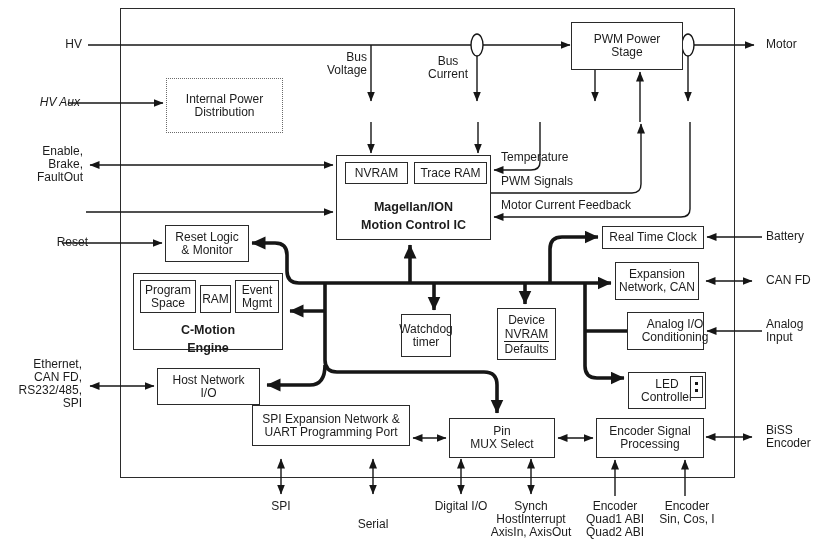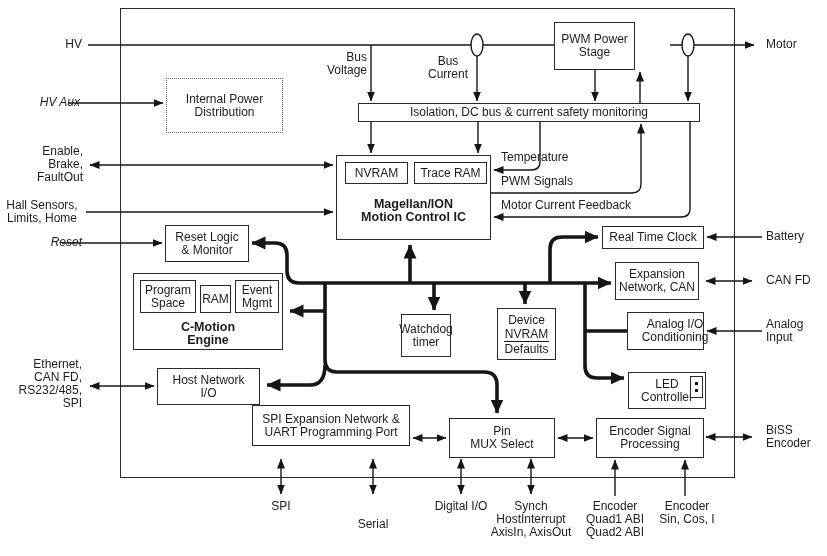--- a/index.html
+++ b/index.html
@@ -9,21 +9,21 @@
   .box{position:absolute;box-sizing:border-box;border:1.3px solid #2a2a2a;background:#fff;
        display:flex;align-items:center;justify-content:center;text-align:center;
        white-space:pre-line;font-size:12px;line-height:13px;}
   .hbox{border-width:1.8px;}
   .outer{border:1.5px solid #2b2b2b;background:transparent;}
   .dotted{border:1.2px dotted #6a6a6a;}
   .inner{position:absolute;box-sizing:border-box;border:1.2px solid #2a2a2a;background:#fff;
          display:flex;align-items:center;justify-content:center;text-align:center;
          white-space:pre-line;font-size:12px;line-height:13px;}
   .btitle{position:absolute;left:0;right:0;text-align:center;font-weight:bold;
-          white-space:pre-line;font-size:12.5px;line-height:13px;}
+          white-space:pre-line;font-size:12.5px;line-height:18px;}
   .lbl{position:absolute;white-space:pre-line;font-size:12px;line-height:13px;}
   .r{text-align:right;} .c{text-align:center;}
   .stack{flex-direction:column;line-height:14px;}
   .uline{border-bottom:1.1px solid #1c1c1c;padding:0 1px;}
   .leddots{position:absolute;right:2px;top:3px;width:11px;height:20px;border:1px solid #2a2a2a;
            display:flex;flex-direction:column;align-items:center;justify-content:space-evenly;background:#fff;}
   .dot{width:3px;height:3px;background:#161616;}
 </style>
 </head>
 <body>
@@ -87,24 +87,23 @@
       <path d="M 325 365 Q 325 385 310 385 L 267 385" marker-end="url(#mthick)"></path>
     </g>
 
     <ellipse cx="477" cy="45" rx="6" ry="11" fill="#ffffff" stroke="#161616" stroke-width="1.4"></ellipse>
     <ellipse cx="688" cy="45" rx="6" ry="11" fill="#ffffff" stroke="#161616" stroke-width="1.4"></ellipse>
   </svg>
 
   <div class="box dotted" style="left:166px;top:78px;width:117px;height:55px;">Internal Power
 Distribution</div>
 
-  <div class="box hbox" style="left:554px;top:22px;width:81px;height:48px;">PWM Power
+  <div class="box hbox" style="left:571px;top:22px;width:112px;height:48px;">PWM Power
 Stage</div>
 
-  <div class="box" style="left:358px;top:103px;width:342px;height:19px;">Isolation, DC bus &amp; current safety monitoring</div>
 
   <div class="box hbox" style="left:336px;top:155px;width:155px;height:85px;">
     <div class="inner" style="left:8px;top:6px;width:63px;height:22px;">NVRAM</div>
     <div class="inner" style="left:77px;top:6px;width:73px;height:22px;">Trace RAM</div>
     <div class="btitle" style="top:42px;">Magellan/ION
 Motion Control IC</div>
   </div>
 
   <div class="box" style="left:165px;top:225px;width:84px;height:37px;">Reset Logic
 &amp; Monitor</div>
@@ -162,23 +161,21 @@
 Current</div>
   <div class="lbl" style="left:501px;top:151px;">Temperature</div>
   <div class="lbl" style="left:501px;top:175px;">PWM Signals</div>
   <div class="lbl" style="left:501px;top:199px;">Motor Current Feedback</div>
 
   <div class="lbl r" style="left:8px;top:38px;width:74px;">HV</div>
   <div class="lbl r" style="left:6px;top:96px;width:74px;font-style:italic;">HV Aux</div>
   <div class="lbl r" style="left:0px;top:145px;width:83px;">Enable,
 Brake,
 FaultOut</div>
-  <div class="lbl c" style="left:0px;top:199px;width:84px;">Hall Sensors,
-Limits, Home</div>
-  <div class="lbl r" style="left:0px;top:236px;width:82px;font-style:italic;">Reset</div>
+  <div class="lbl r" style="left:6px;top:236px;width:82px;">Reset</div>
   <div class="lbl r" style="left:0px;top:358px;width:82px;">Ethernet,
 CAN FD,
 RS232/485,
 SPI</div>
 
   <div class="lbl" style="left:766px;top:38px;">Motor</div>
   <div class="lbl" style="left:766px;top:230px;">Battery</div>
   <div class="lbl" style="left:766px;top:274px;">CAN FD</div>
   <div class="lbl" style="left:766px;top:318px;">Analog
 Input</div>

